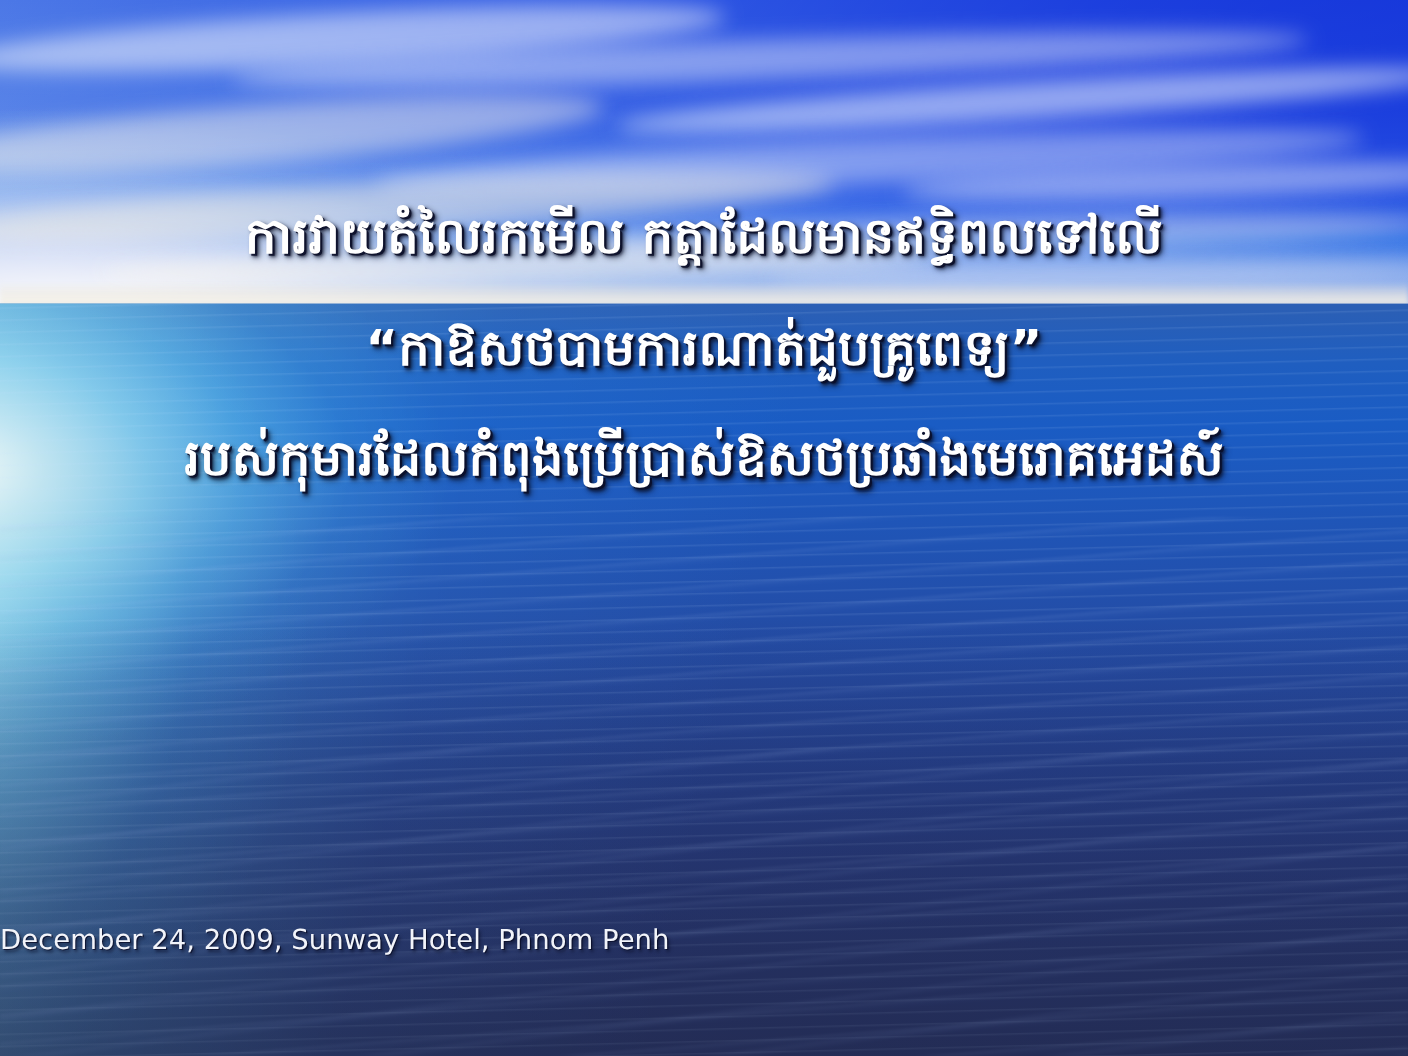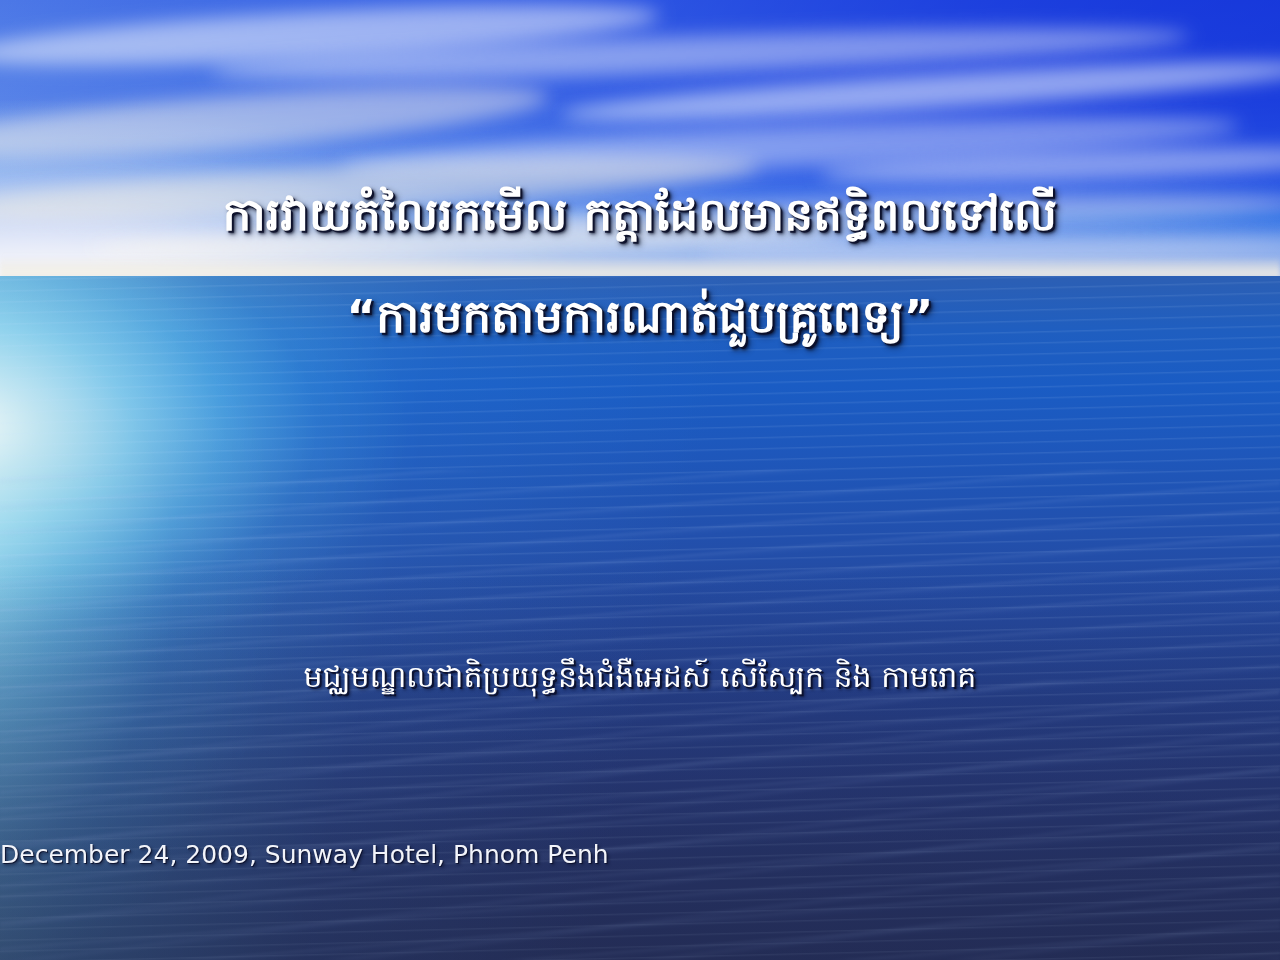--- a/index.html
+++ b/index.html
@@ -278,22 +278,22 @@
   <div class="sea"></div>
   <div class="waves"></div>
   <div class="waves2"></div>
   <div class="waves3"></div>
   <div class="vignette"></div>
 
   <div class="content">
 
     <div class="khmer t-line1">ការវាយតំលៃរកមើល  កត្តាដែលមានឥទ្ធិពលទៅលើ</div>
 
-    <div class="khmer t-line2">“ការមកតាមការណាត់ជួបគ្រូពេទ្យ”</div>
-
-
-
-    <div class="khmer t-org">មជ្ឈមណ្ឌលជាតិប្រយុទ្ធនឹងជំងឺអេដស៍ សើស្បែក និង កាមរោគ</div>
+    <div class="khmer t-line2">“កាឱសថបាមការណាត់ជួបគ្រូពេទ្យ”</div>
+
+    <div class="khmer t-line3">របស់កុមារដែលកំពុងប្រើប្រាស់ឱសថប្រឆាំងមេរោគអេដស៍</div>
+
+
 
     <div class="t-venue">December 24, 2009, Sunway Hotel, Phnom Penh</div>
 
   </div>
 </div>
 
 </body></html>

